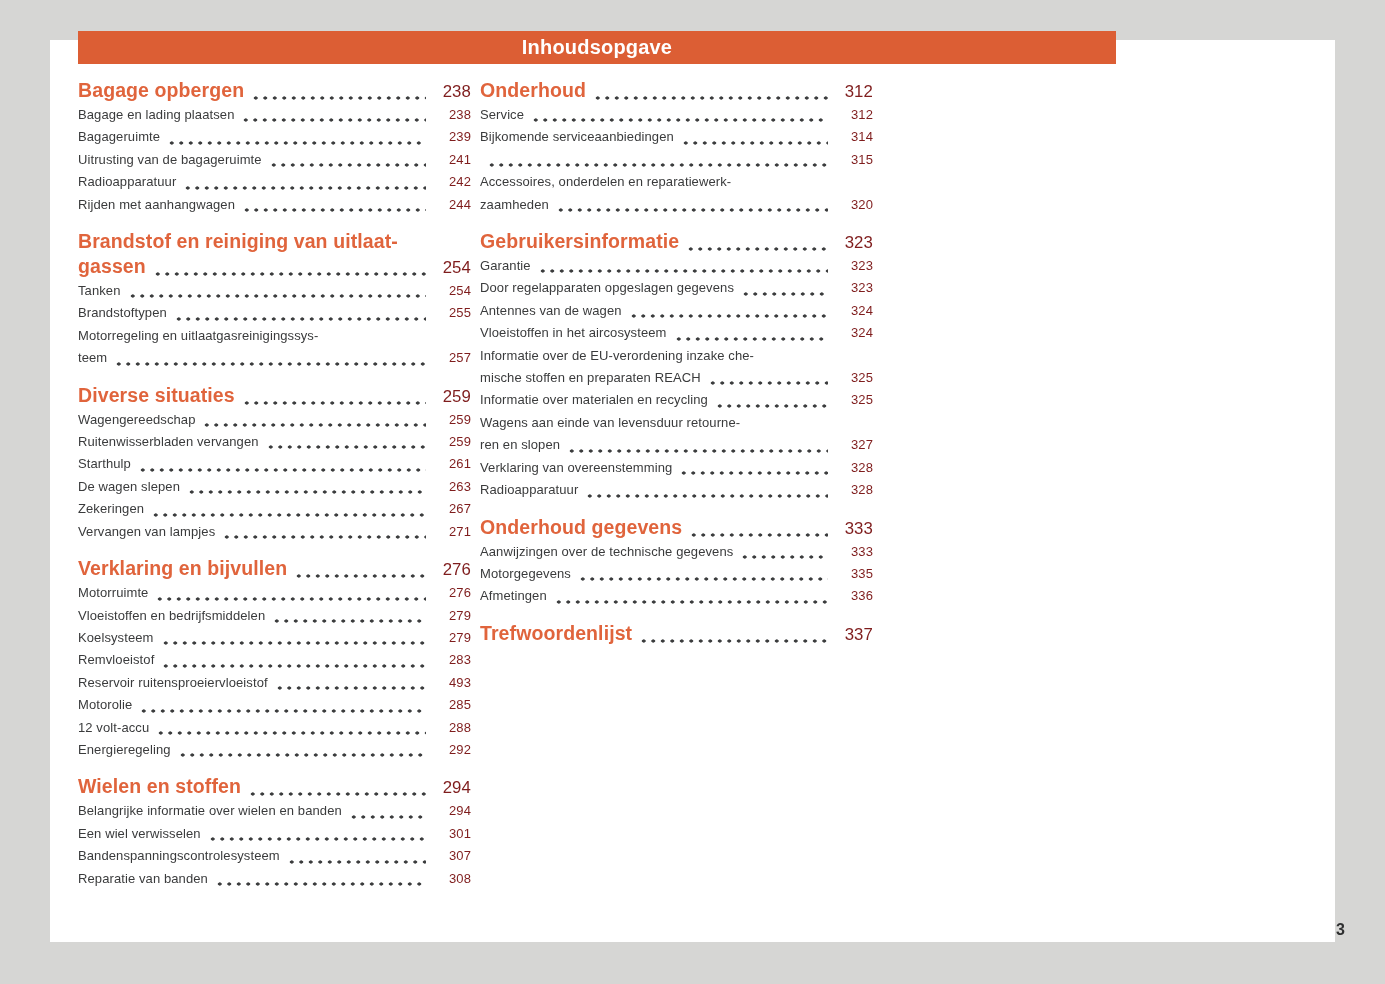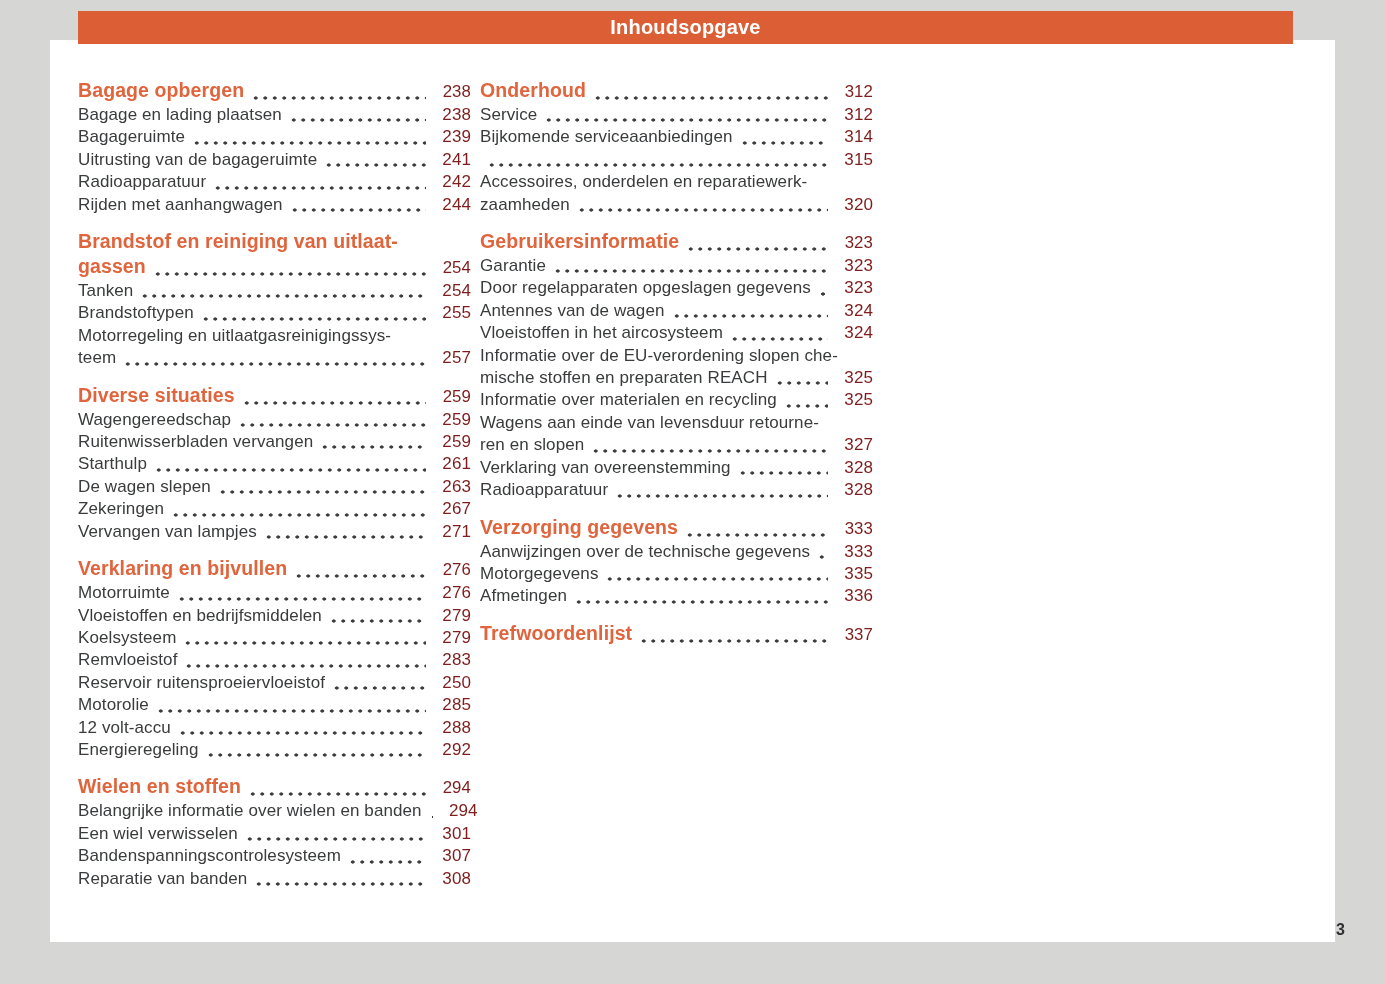--- a/index.html
+++ b/index.html
@@ -11,22 +11,22 @@
     overflow: hidden;
   }
   .page {
     position: absolute;
     left: 50px; top: 40px;
     width: 1285px; height: 902px;
     background: #ffffff;
   }
   .titlebar {
     position: absolute;
-    left: 78px; top: 11px;
-    width: 1215px; height: 33px;
+    left: 78px; top: 31px;
+    width: 1038px; height: 33px;
     background: #dc5e34;
     display: flex; align-items: center; justify-content: center;
     z-index: 2;
   }
   .titlebar .title {
     color: #ffffff;
     font-size: 20px;
     font-weight: bold;
     letter-spacing: 0.2px;
   }
@@ -35,21 +35,21 @@
     top: 78px;
     width: 393px;
     z-index: 1;
   }
   .col-left  { left: 78px;  }
   .col-right { left: 480px; }
   .row {
     display: flex;
     align-items: baseline;
     line-height: 22.4px;
-    font-size: 17px;
+    font-size: 13px;
     color: #3a3b3c;
     letter-spacing: 0.1px;
   }
   .row .label {
     white-space: nowrap;
     flex: 0 0 auto;
   }
   .row.heading {
     font-size: 19.5px;
     font-weight: bold;
@@ -210,21 +210,21 @@
       <span class="pnum">279</span>
     </div>
     <div class="row entry">
       <span class="label">Remvloeistof</span>
       <span class="dots"></span>
       <span class="pnum">283</span>
     </div>
     <div class="row entry">
       <span class="label">Reservoir ruitensproeiervloeistof</span>
       <span class="dots"></span>
-      <span class="pnum">250</span>
+      <span class="pnum">493</span>
     </div>
     <div class="row entry">
       <span class="label">Motorolie</span>
       <span class="dots"></span>
       <span class="pnum">285</span>
     </div>
     <div class="row entry">
       <span class="label">12 volt-accu</span>
       <span class="dots"></span>
       <span class="pnum">288</span>
@@ -307,21 +307,21 @@
       <span class="label">Antennes van de wagen</span>
       <span class="dots"></span>
       <span class="pnum">324</span>
     </div>
     <div class="row entry">
       <span class="label">Vloeistoffen in het aircosysteem</span>
       <span class="dots"></span>
       <span class="pnum">324</span>
     </div>
     <div class="row entry">
-      <span class="label">Informatie over de EU-verordening slopen che-</span>
+      <span class="label">Informatie over de EU-verordening inzake che-</span>
     </div>
     <div class="row entry">
       <span class="label">mische stoffen en preparaten REACH</span>
       <span class="dots"></span>
       <span class="pnum">325</span>
     </div>
     <div class="row entry">
       <span class="label">Informatie over materialen en recycling</span>
       <span class="dots"></span>
       <span class="pnum">325</span>
@@ -338,21 +338,21 @@
       <span class="label">Verklaring van overeenstemming</span>
       <span class="dots"></span>
       <span class="pnum">328</span>
     </div>
     <div class="row entry">
       <span class="label">Radioapparatuur</span>
       <span class="dots"></span>
       <span class="pnum">328</span>
     </div>
     <div class="row heading">
-      <span class="label">Verzorging gegevens</span>
+      <span class="label">Onderhoud gegevens</span>
       <span class="dots"></span>
       <span class="pnum">333</span>
     </div>
     <div class="row entry">
       <span class="label">Aanwijzingen over de technische gegevens</span>
       <span class="dots"></span>
       <span class="pnum">333</span>
     </div>
     <div class="row entry">
       <span class="label">Motorgegevens</span>

